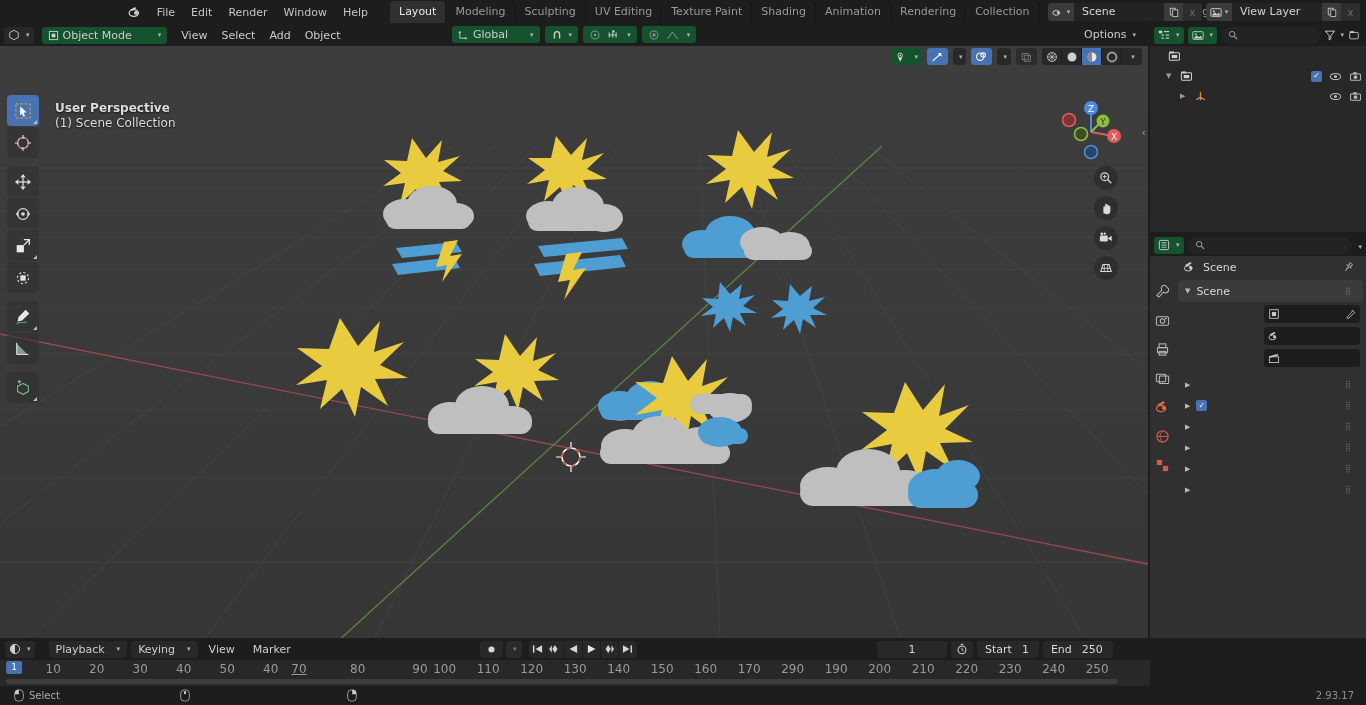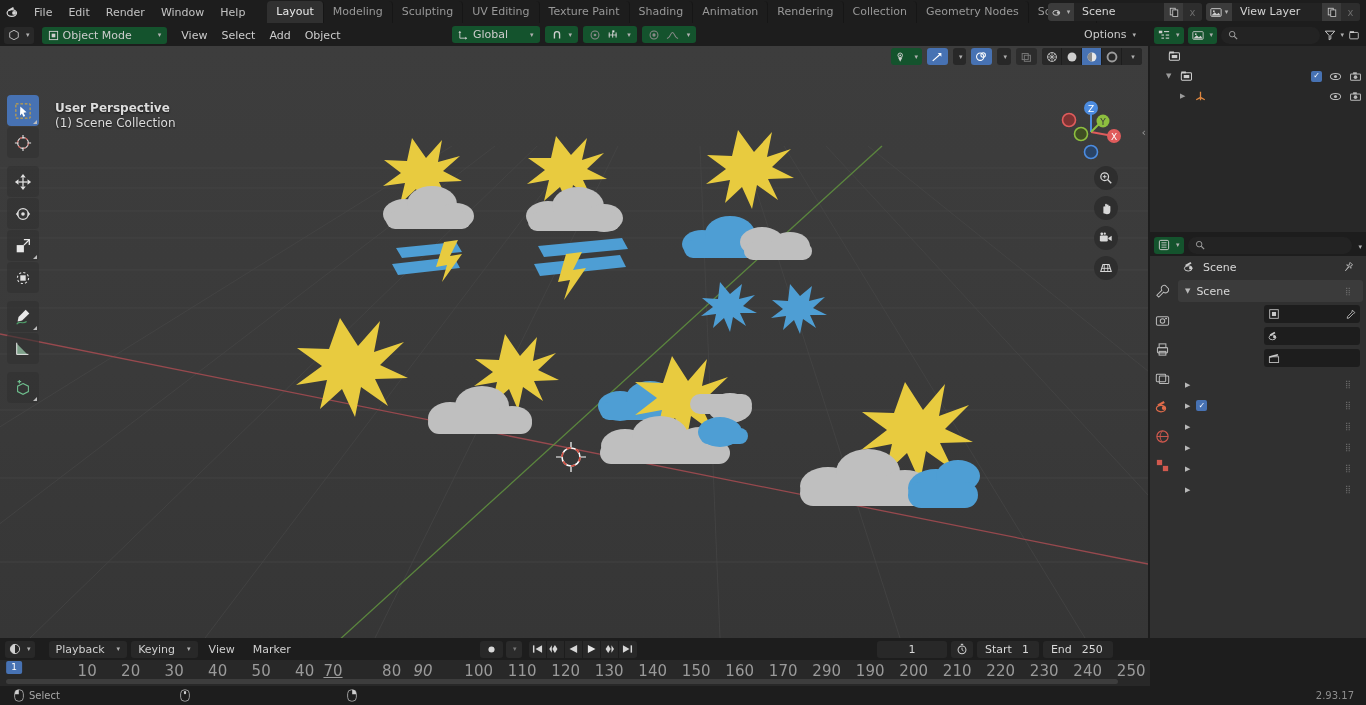--- a/index.html
+++ b/index.html
@@ -10,21 +10,21 @@
     font-size: 11px;
     color: #e5e5e5;
     overflow: hidden;
     -webkit-font-smoothing: antialiased;
   }
   .app { position: relative; width: 1366px; height: 705px; }
 
   
   .topbar {
     position: absolute; left: 0; top: 0; width: 1366px; height: 24px;
-    background: #1d1d1d; display: flex; align-items: center;
+    background: #1d1d1d; display: flex; align-items: center; justify-content: center;
   }
   .blender-logo { width: 26px; display: flex; justify-content: center; align-items: center; }
   .menu-item {
     padding: 3px 8px; color: #c3c3c3; font-size: 11px; border-radius: 3px;
     white-space: nowrap; cursor: default;
   }
   .ws-tabs { display: flex; align-items: center; margin-left: 14px; height: 24px; }
   .ws-tab {
     padding: 4px 9px 5px; font-size: 11px; color: #989898;
     border-radius: 4px 4px 0 0; white-space: nowrap;
@@ -195,21 +195,21 @@
   .play-group .pb { width: 18px; height: 17px; display: flex; align-items: center; justify-content: center; border-right: 1px solid #1d1d1d; color: #d6d6d6; }
   .play-group .pb:last-child { border-right: none; }
   .frame-field {
     height: 17px; min-width: 70px; background: #282828; border-radius: 3px;
     display: flex; align-items: center; justify-content: center; font-size: 11px; color: #d8d8d8;
   }
   .se-field { height: 17px; background: #282828; border-radius: 3px; display: flex; align-items: center; font-size: 11px; color: #d8d8d8; }
   .se-field span.k { padding: 0 10px 0 8px; }
   .se-field span.v { padding: 0 10px 0 0; }
   .tl-ruler { position: relative; height: 18px; background: #282828; }
-  .tick { position: absolute; top: 2px; font-size: 15px; color: #9a9a9a; transform: translateX(-50%); margin-left: 34px; }
+  .tick { position: absolute; top: 2px; font-size: 12px; color: #9a9a9a; transform: translateX(-50%); }
   .playhead {
     position: absolute; top: 1px; background: #4772b3; color: #fff; font-size: 9px;
     border-radius: 2px; padding: 2px 5px; transform: translateX(-50%); line-height: 1;
   }
   .tl-scroll { position: absolute; left: 6px; bottom: 2px; width: 1112px; height: 5px; background: #3d3d3d; border-radius: 3px; }
 
   
   .statusbar {
     position: absolute; left: 0; top: 686px; width: 1366px; height: 19px;
     background: #1d1d1d; display: flex; align-items: center; font-size: 10px; color: #a8a8a8;
@@ -1098,21 +1098,21 @@
 
     <div class="tl-ruler" id="tl-ruler">
         <div class="tick" style="left: 53.1518px;">10</div>
         <div class="tick" style="left: 96.6537px;">20</div>
         <div class="tick" style="left: 140.156px;">30</div>
         <div class="tick" style="left: 183.658px;">40</div>
         <div class="tick" style="left: 227.16px;">50</div>
         <div class="tick" style="left: 270.661px;">40</div>
         <div class="tick" style="left: 299px; text-decoration: underline;">70</div>
         <div class="tick" style="left: 357.665px;">80</div>
-        <div class="tick" style="left: 389px; font-style: italic;">90</div>
+        <div class="tick" style="left: 420px;">90</div>
         <div class="tick" style="left: 444.669px;">100</div>
         <div class="tick" style="left: 488.171px;">110</div>
         <div class="tick" style="left: 531.673px;">120</div>
         <div class="tick" style="left: 575.175px;">130</div>
         <div class="tick" style="left: 618.677px;">140</div>
         <div class="tick" style="left: 662.179px;">150</div>
         <div class="tick" style="left: 705.681px;">160</div>
         <div class="tick" style="left: 749.183px;">170</div>
         <div class="tick" style="left: 792.685px;">290</div>
         <div class="tick" style="left: 836.187px;">190</div>

